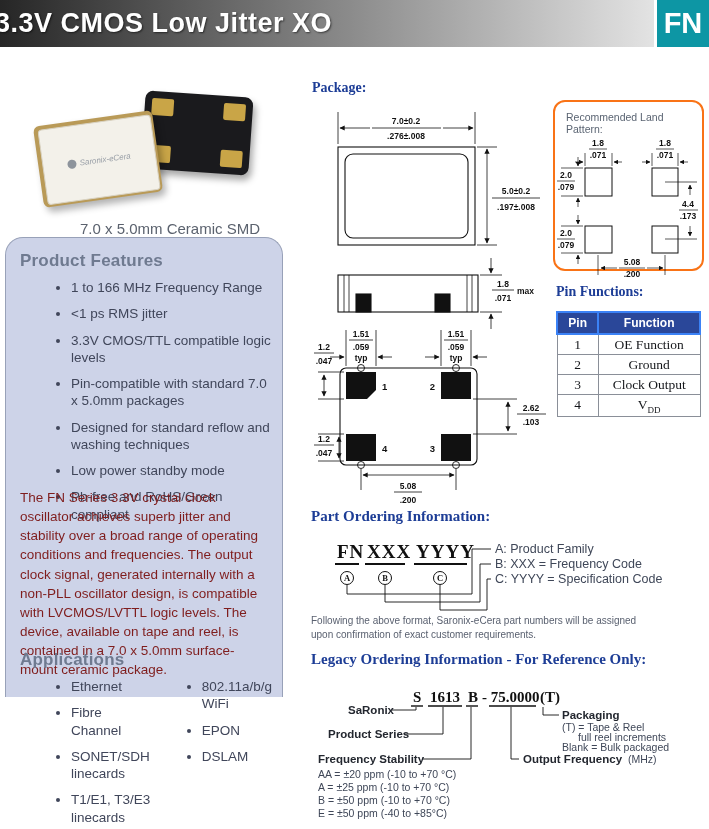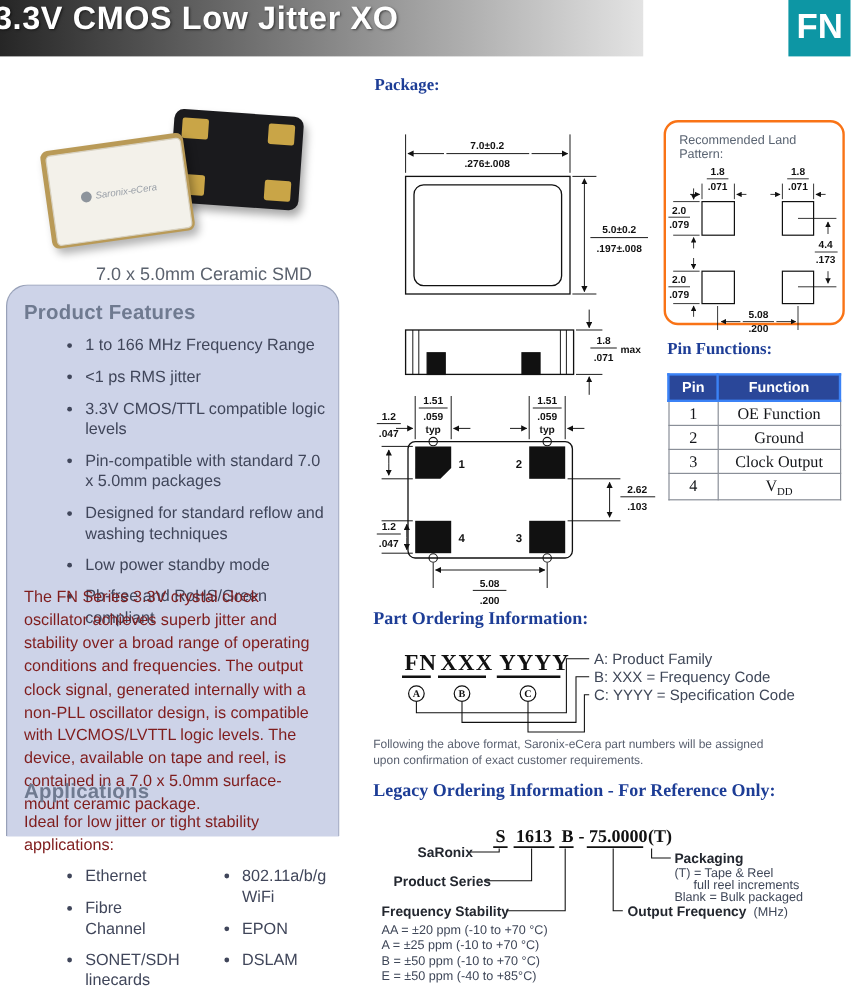--- a/index.html
+++ b/index.html
@@ -1,20 +1,20 @@
 <!DOCTYPE html>
 <html><head>
 <meta charset="utf-8">
 <style>
   html,body{margin:0;padding:0;background:#fff;}
   .page{position:relative;width:709px;height:829px;background:#fff;overflow:hidden;
         font-family:"Liberation Sans","DejaVu Sans",sans-serif;}
   
-  .hdr{position:absolute;left:0;top:0;width:536px;height:47px;
-       background:linear-gradient(to right,#262626,#e3e3e3);display:flex;align-items:flex-start;}
+  .hdr{position:absolute;left:0;top:0;width:654px;height:47px;
+       background:linear-gradient(to right,#262626,#e3e3e3);display:flex;align-items:center;}
   .hdr h1{margin:0 0 0 -5px;font-size:27px;font-weight:bold;color:#fff;letter-spacing:.5px;
           text-shadow:1px 1px 2px rgba(0,0,0,.55);white-space:nowrap;}
   .logo-box{position:absolute;right:0;top:0;width:52px;height:47px;background:#0d96a4;
             display:flex;align-items:center;justify-content:center;
             color:#fff;font-weight:bold;font-size:29px;letter-spacing:0;}
   
   .photo{position:absolute;left:28px;top:88px;width:232px;height:150px;}
   .chip-white{position:absolute;left:10px;top:30px;width:120px;height:82px;transform:rotate(-8deg);
               background:#b norepeat;background:#b99a57;border-radius:6px;
               box-shadow:3px 5px 7px rgba(0,0,0,.3);padding:4px;box-sizing:border-box;}
@@ -102,39 +102,38 @@
         <li>Designed for standard reflow and washing techniques</li>
         <li>Low power standby mode</li>
         <li>Pb-free and RoHS/Green compliant</li>
       </ul>
     </div>
     <div class="sec" style="top:243px;">
       <p>The FN Series 3.3V crystal clock oscillator achieves superb jitter and stability over a broad range of operating conditions and frequencies. The output clock signal, generated internally with a non-PLL oscillator design, is compatible with LVCMOS/LVTTL logic levels.  The device, available on tape and reel, is contained in a 7.0 x 5.0mm surface-mount ceramic package.</p>
     </div>
     <div class="sec" style="top:412px;">
       <h2>Applications</h2>
-      <p style="margin-top:5px;">Ideal for low jitter or tight stability applications:</p>
       <div class="apps-cols">
         <ul>
           <li>Ethernet</li>
           <li>Fibre Channel</li>
           <li>SONET/SDH linecards</li>
           <li>T1/E1, T3/E3 linecards</li>
 
         </ul>
         <ul>
           <li>802.11a/b/g WiFi</li>
           <li>EPON</li>
           <li>DSLAM</li>
         </ul>
       </div>
     </div>
   </div>
 
-  <h3 class="h-blue" style="left:312px;top:64px;font-size:14px;">Package:</h3>
+  <h3 class="h-blue" style="left:312px;top:80px;font-size:14px;">Package:</h3>
 
   <svg style="position:absolute;left:310px;top:98px;" width="243" height="412" viewBox="0 0 243 412">
     <defs>
       <marker id="ah" viewBox="0 0 10 10" refX="9" refY="5" markerWidth="6.5" markerHeight="6.5" orient="auto-start-reverse">
           <path d="M0,0 L10,5 L0,10 z" fill="#111"></path>
         </marker>
     </defs>
     <g stroke="#111" stroke-width="1.1">
 
       <rect class="draw" x="28" y="49" width="137" height="98" fill="#fff"></rect>

